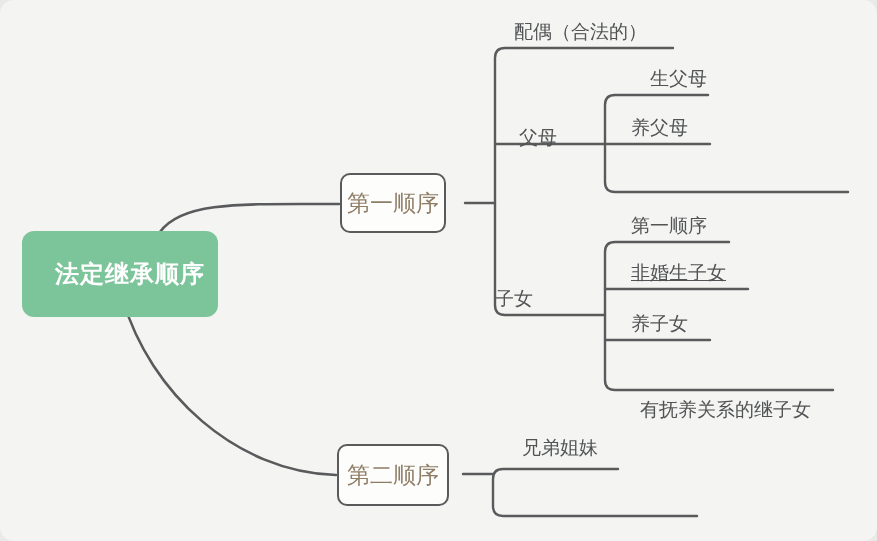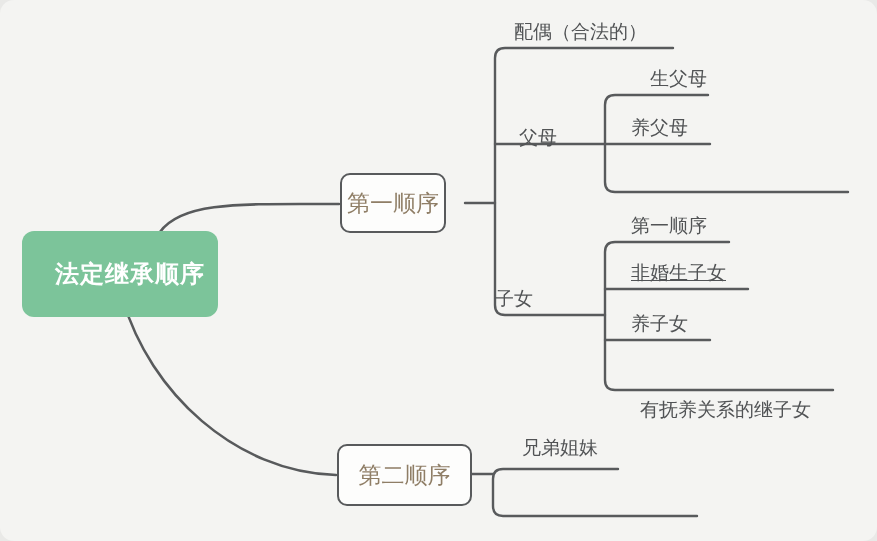--- a/index.html
+++ b/index.html
@@ -40,21 +40,21 @@
     padding-left:20px;
   }
   .branch-node{
     background:var(--node-bg);
     border:2.3px solid var(--line);
     border-radius:10px;
     color:var(--branch-text);
     font-size:23px;
   }
   .branch-1{left:340px;top:173px;width:106px;height:60px;}
-  .branch-2{left:337px;top:444px;width:135px;height:62px;}
+  .branch-2{left:337px;top:444px;width:112px;height:62px;}
   .leaf{
     position:absolute;
     color:var(--leaf-text);
     font-size:19px;
     line-height:22px;
     white-space:nowrap;
   }
 </style>
 </head>
 <body>

